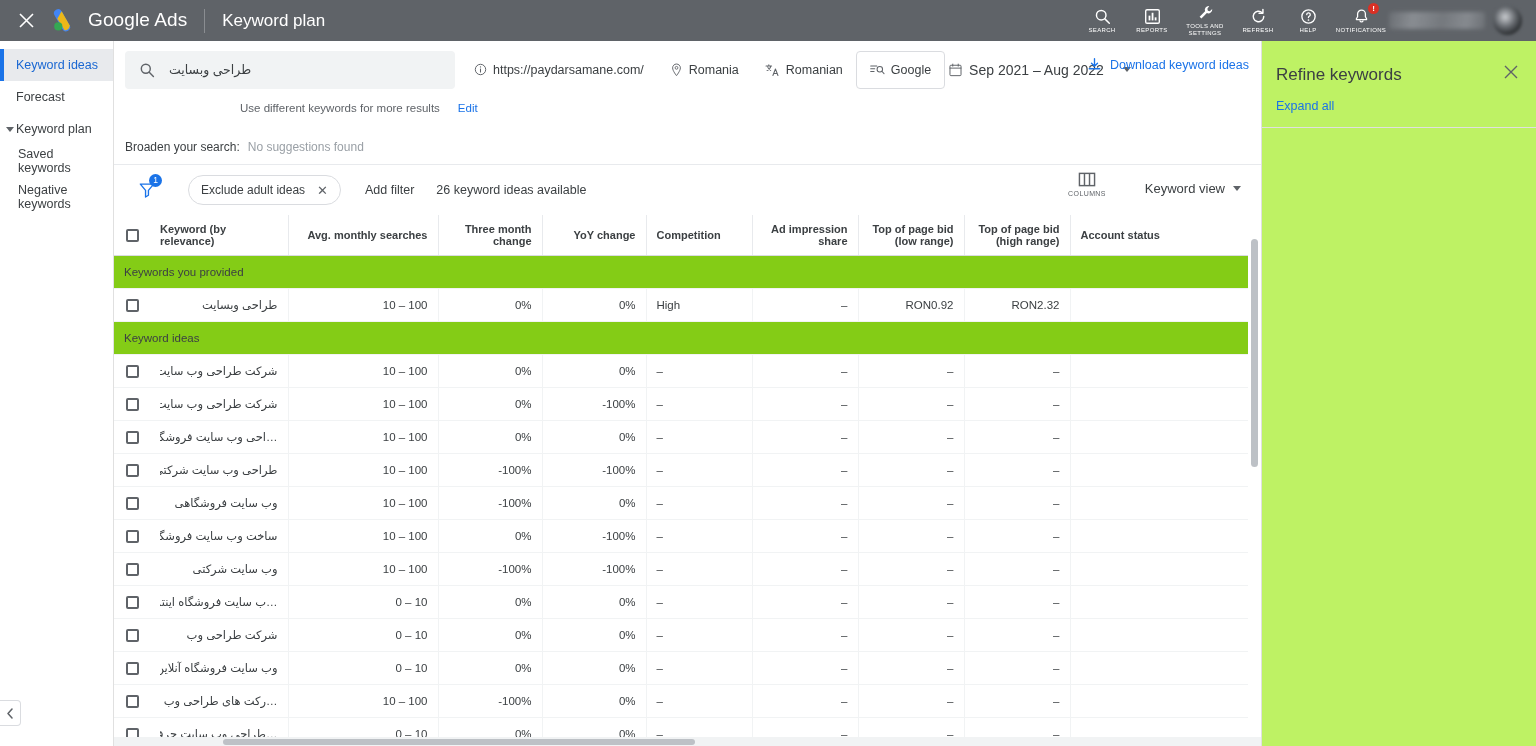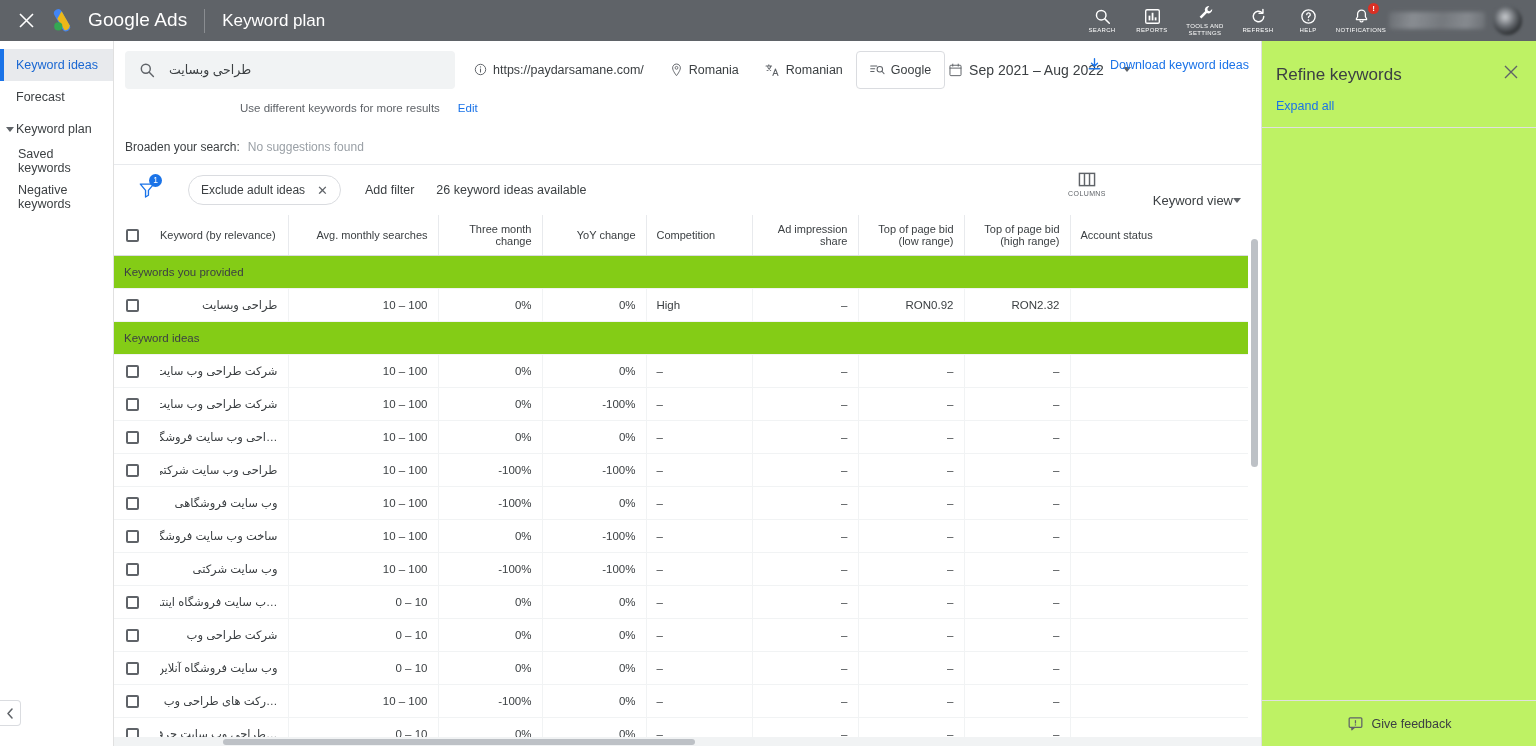--- a/index.html
+++ b/index.html
@@ -119,27 +119,27 @@
     margin-left:26px; cursor:pointer;
   }
   .fchip .x { font-size:13px; color:#5f6368; cursor:pointer; }
   .addfilter { margin-left:24px; font-size:12.5px; color:#3c4043; cursor:pointer; }
   .avail { margin-left:22px; font-size:12.5px; color:#3c4043; }
   .cols-btn {
     position:absolute; right:146px; top:6px; width:56px; display:flex; flex-direction:column;
     align-items:center; cursor:pointer; gap:2px;
   }
   .cols-btn .lbl { font-size:7px; color:#5f6368; letter-spacing:.4px; }
-  .kwview { position:absolute; right:20px; top:28px; display:flex; align-items:center; font-size:13px; color:#3c4043; cursor:pointer; }
+  .kwview { position:absolute; right:20px; top:16px; display:flex; align-items:center; gap:8px; font-size:13px; color:#3c4043; cursor:pointer; }
 
   
   .tablewrap { position:relative; width:1147px; height:532px; overflow:hidden; }
   table.kt { border-collapse:collapse; width:1140px; table-layout:fixed; }
   table.kt th {
-    font-size:11px; font-weight:normal; color:#3c4043; padding:8px 10px; vertical-align:middle;
+    font-size:11px; font-weight:bold; color:#3c4043; padding:8px 10px; vertical-align:middle;
     border-bottom:1px solid #dadce0; border-right:1px solid #e8eaed; line-height:12px; height:37px;
   }
   table.kt td {
     font-size:11.5px; color:#3c4043; padding:0 10px; height:33px;
     border-bottom:1px solid #f1f3f4; border-right:1px solid #f1f3f4; vertical-align:middle;
   }
   .c-chk { width:36px; text-align:center; border-right:none !important; }
   .c-kw  { width:138px; }
   .c-avg { width:150px; text-align:right; }
   .c-3m  { width:104px; text-align:right; }
@@ -617,27 +617,18 @@
     <div class="rp-head">
       <span class="rp-title">Refine keywords</span>
       <span class="rp-close">
         <svg width="14" height="14" viewBox="0 0 14 14" aria-hidden="true">
           <path d="M1 1 L13 13 M13 1 L1 13" stroke="#5f6368" stroke-width="1.4" fill="none"></path>
         </svg>
       </span>
     </div>
     <div class="rp-expand">Expand all</div>
     <div class="rp-sep"></div>
-    <div class="rp-foot">
-      <svg width="15" height="15" viewBox="0 0 18 18">
-        <rect x="1.4" y="2.2" width="15.2" height="11.4" rx="1.2" stroke="#5f6368" stroke-width="1.5" fill="none"></rect>
-        <path d="M4.6 13.6 L4.6 16.6 L8 13.6" stroke="#5f6368" stroke-width="1.5" fill="none" stroke-linejoin="round"></path>
-        <rect x="8.2" y="5" width="1.5" height="4" fill="#5f6368"></rect>
-        <rect x="8.2" y="10" width="1.5" height="1.5" fill="#5f6368"></rect>
-      </svg>
-      <span>Give feedback</span>
-    </div>
   </div>
 
   <div class="hscroll">
     <div class="thumb"></div>
   </div>
 </div>
 
 </body></html>

